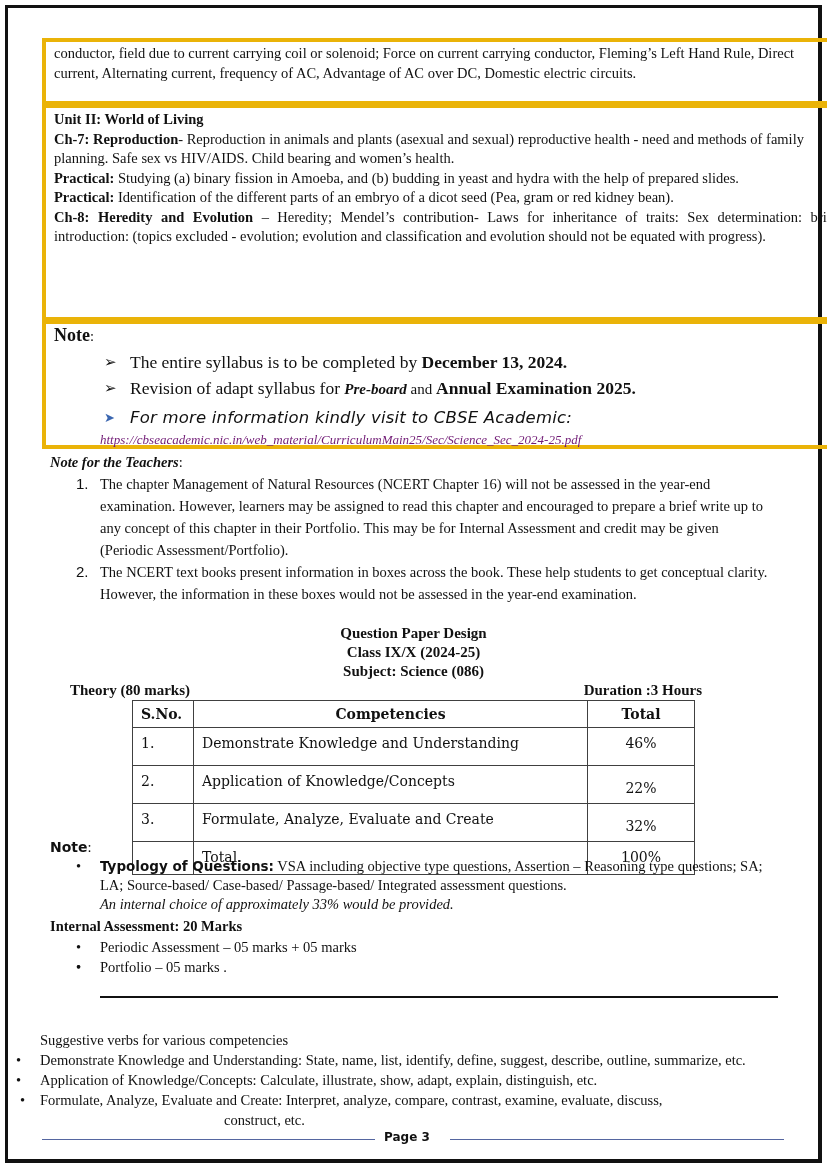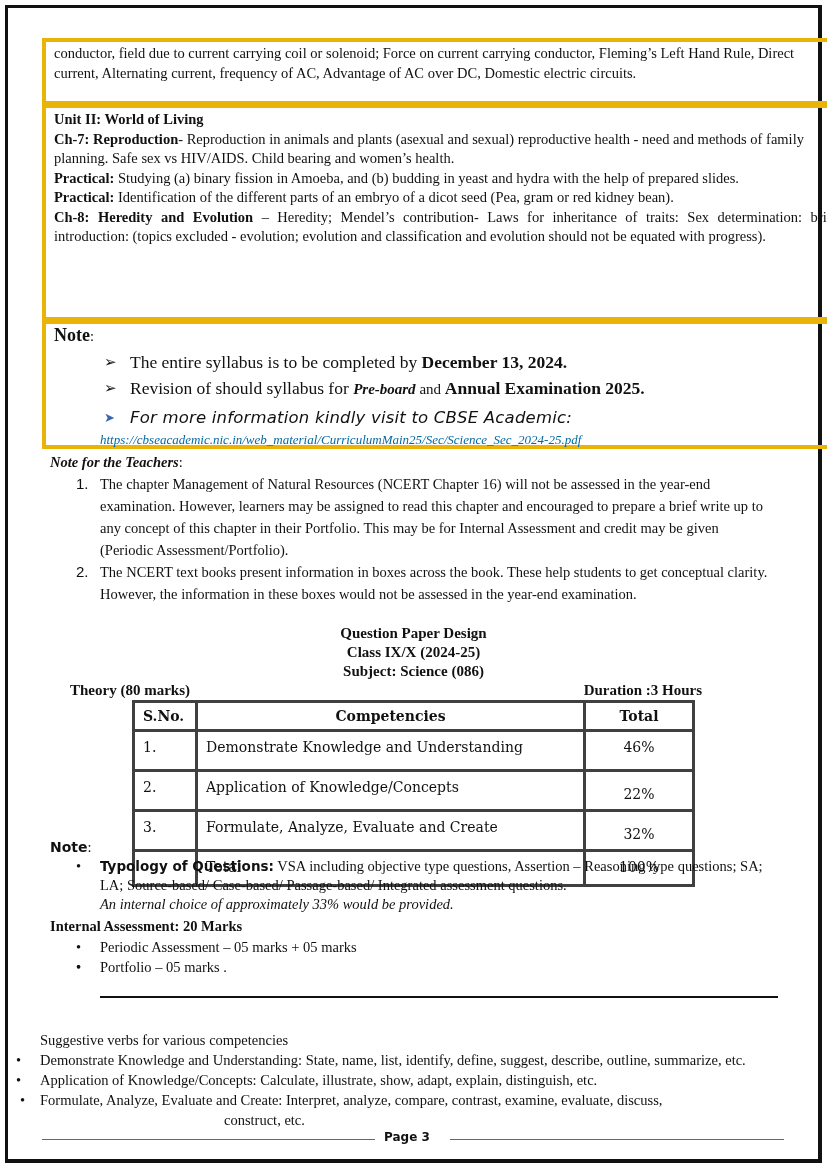--- a/index.html
+++ b/index.html
@@ -16,33 +16,33 @@
   .just { text-align: justify; }
   b { font-weight: bold; }
   .gap { margin-top: 0; }
   .note-title { font-size: 18px; font-weight: bold; }
   .note-list { margin: 2px 0 0 50px; padding: 0; list-style: none; }
   .note-list li { font-size: 17.5px; line-height: 26px; position: relative; padding-left: 26px; }
   .note-list li .arrow { position: absolute; left: 0; top: 0; font-size: 15px; }
   .note-list li.script { font-family: "DejaVu Sans", sans-serif; font-style: italic; font-size: 16.5px;
          letter-spacing: 0.2px; margin-top: 3px; }
   .note-list li.script .arrow { color: #3a66b0; font-style: normal; font-size: 13px; }
-  .link { position: absolute; left: 100px; top: 432px; font-style: italic; color: #0369a1; font-size: 13px; }
+  .link { position: absolute; left: 100px; top: 432px; font-style: italic; color: #701a75; font-size: 13px; }
   .teachers { position: absolute; left: 50px; top: 451px; width: 720px; line-height: 22px; }
   .teachers .hd { font-style: italic; font-weight: bold; }
   .olist { margin: 0; padding: 0; list-style: none; }
   .olist li { position: relative; padding-left: 50px; }
   .olist li .num { position: absolute; left: 26px; top: 0; font-family: "Liberation Sans", sans-serif; font-size: 15px; }
   .qpd { position: absolute; left: 0; width: 827px; top: 624px; text-align: center; font-weight: bold;
          font-size: 15px; line-height: 19px; }
   .theory { position: absolute; left: 70px; top: 682px; font-weight: bold; font-size: 15px; }
   .duration { position: absolute; right: 125px; top: 682px; font-weight: bold; font-size: 15px; }
   table.comp { position: absolute; left: 132px; top: 700px; width: 563px; border-collapse: collapse;
          font-family: "DejaVu Serif", serif; font-size: 14px; }
-  table.comp td, table.comp th { border: 3px solid #404040; padding: 4px 8px; vertical-align: top; }
+  table.comp td, table.comp th { border: 1px solid #404040; padding: 4px 8px; vertical-align: top; }
   table.comp th { font-weight: bold; height: 18px; line-height: 18px; font-size: 14px; }
   table.comp td { height: 29px; line-height: 22px; }
   table.comp tr.last td { height: 24px; }
   .c1 { width: 44px; text-align: left; }
   .c3 { width: 90px; text-align: center; }
   .note2 { position: absolute; left: 50px; top: 838px; width: 720px; line-height: 19px; }
   .note2 .hd { font-family: "DejaVu Sans", sans-serif; font-weight: bold; font-size: 14px; }
   .blist { margin: 0; padding: 0; list-style: none; }
   .blist li { position: relative; padding-left: 50px; }
   .blist li .dot { position: absolute; left: 26px; top: 0; }
@@ -79,21 +79,21 @@
 
 <div class="box box3">
   <p><span class="note-title">Note</span><span>:</span></p>
   <ul class="note-list">
     <li>
       <span class="arrow">➢</span>
       <span>The entire syllabus is to be completed by </span><b>December 13, 2024.</b>
     </li>
     <li>
       <span class="arrow">➢</span>
-      <span>Revision of should syllabus for </span><b><i style="font-size:15px">Pre-board</i></b><span style="font-size:15px"> and </span><b>Annual Examination 2025.</b>
+      <span>Revision of adapt syllabus for </span><b><i style="font-size:15px">Pre-board</i></b><span style="font-size:15px"> and </span><b>Annual Examination 2025.</b>
     </li>
     <li class="script">
       <span class="arrow">➤</span>
       <span>For more information kindly visit to CBSE Academic:</span>
     </li>
   </ul>
 </div>
 <a class="link">https://cbseacademic.nic.in/web_material/CurriculumMain25/Sec/Science_Sec_2024-25.pdf</a>
 
 <div class="teachers">

